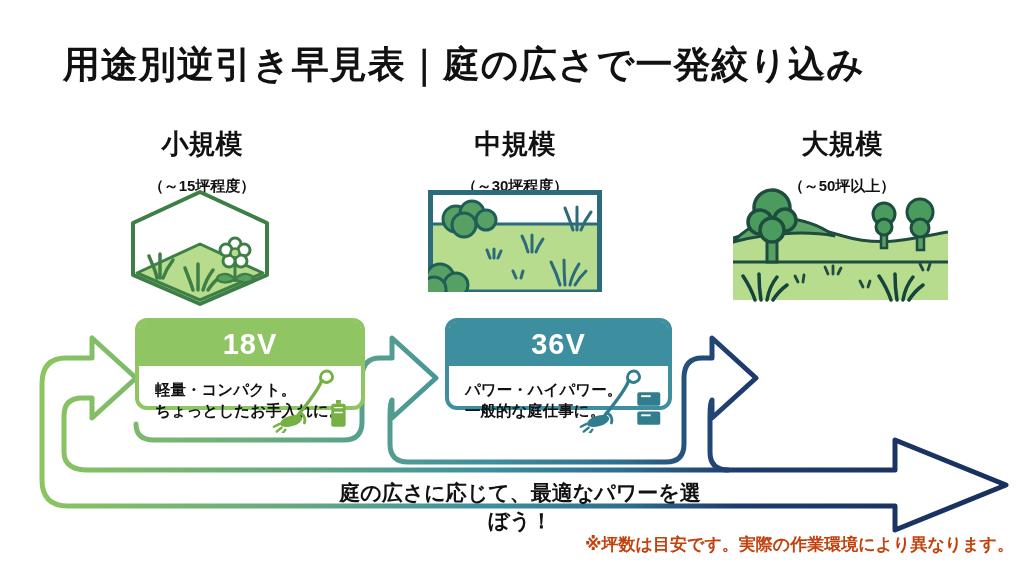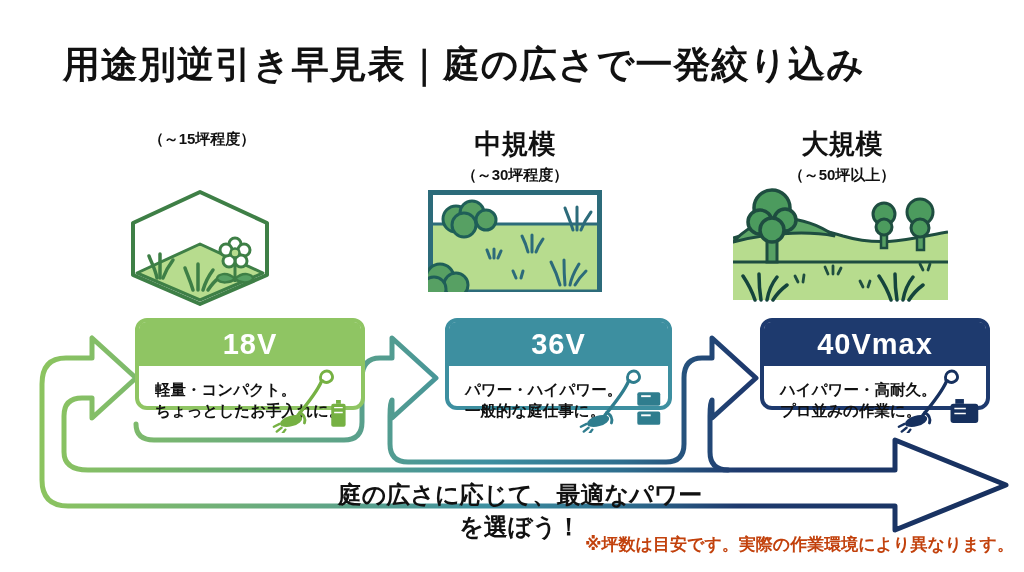--- a/index.html
+++ b/index.html
@@ -6,41 +6,41 @@
   .canvas{
     position:relative;width:1024px;height:572px;background:#ffffff;overflow:hidden;
     font-family:"Liberation Sans","DejaVu Sans",sans-serif;color:#111;
   }
   .abs{position:absolute;}
   
   .title{top:40px;left:0;width:928px;text-align:center;font-size:37px;font-weight:900;letter-spacing:1px;color:#111;}
   
   .colhead{top:126px;width:200px;text-align:center;}
   .colhead .h{font-size:27px;font-weight:900;}
-  .colhead .s{font-size:15px;font-weight:800;margin-top:4px;}
+  .colhead .s{font-size:15px;font-weight:800;margin-top:15px;}
   .ch0{left:102px;} .ch1{left:415px;} .ch2{left:742px;}
   
   .illus{pointer-events:none;}
   .il0{left:115px;top:186px;} .il1{left:428px;top:190px;} .il2{left:733px;top:186px;}
   
   .flow{left:0;top:0;width:1024px;height:572px;}
   
   .card{top:318px;height:92px;border-radius:12px;background:#fff;box-sizing:border-box;}
   .cd0{left:135px;width:230px;border:4px solid #8FC563;}
   .cd1{left:445px;width:227px;border:4px solid #3D8FA0;}
   .cd2{left:760px;width:230px;border:4px solid #1E3A6E;}
   .card .head{height:44px;border-radius:7px 7px 0 0;display:flex;align-items:center;justify-content:center;
     color:#fff;font-size:29px;font-weight:900;letter-spacing:1px;}
   .cd0 .head{background:#8FC563;} .cd1 .head{background:#3D8FA0;} .cd2 .head{background:#1E3A6E;}
   .card .body{position:relative;height:68px;display:flex;align-items:center;}
   .card .desc{padding:0 0 0 16px;font-size:15.5px;line-height:1.38;font-weight:800;color:#111;white-space:nowrap;}
   .card .gear{position:absolute;right:2px;bottom:1px;}
   .ic0{color:#76b143;} .ic1{color:#2f7d8e;} .ic2{color:#16305e;}
   
-  .slogan{left:330px;top:479px;width:380px;text-align:center;font-size:24px;font-weight:900;color:#111;}
+  .slogan{left:330px;top:479px;width:380px;text-align:center;font-size:21px;font-weight:900;color:#111;}
   .footnote{left:500px;top:533px;width:514px;text-align:right;font-size:17px;font-weight:800;color:#c2410c;}
 </style>
 </head>
 <body>
 
 <div class="canvas">
 
   <svg class="abs flow" width="1024" height="572" viewBox="0 0 1024 572">
     <defs>
       <linearGradient id="flowGrad" gradientUnits="userSpaceOnUse" x1="40" y1="0" x2="1010" y2="0">
@@ -54,20 +54,21 @@
     </defs>
 
     <path fill="#ffffff" stroke="url(#flowGrad)" stroke-width="5" stroke-linejoin="round" stroke-linecap="round" d="M 92,338 V 358 H 66 Q 42,358 42,384 V 480 Q 42,506 68,506 H 895 V 530 L 1006,485 L 895,440 V 470 H 88 Q 64,470 64,452 V 416 Q 64,398 82,398 H 92 V 418 L 136,378 Z"></path>
 
     <path fill="none" stroke="url(#flowGrad)" stroke-width="5" stroke-linejoin="round" stroke-linecap="round" d="M 136,424 Q 136,440 154,440 H 344 Q 362,440 362,422 V 378 Q 362,358 380,358 H 392 V 338 L 436,378 L 392,418 V 400 Q 390,402 390,416 V 444 Q 390,462 408,462 H 666 Q 684,462 684,444 V 378 Q 684,358 702,358 H 712 V 338 L 756,378 L 712,418 V 400 Q 710,402 710,416 V 452 Q 710,470 728,470"></path>
   </svg>
 
   <div class="abs title">用途別逆引き早見表｜庭の広さで一発絞り込み</div>
 
   <div class="abs colhead ch0">
+    <div class="h">小規模</div>
     <div class="s">（～15坪程度）</div>
   </div>
   <div class="abs colhead ch1">
     <div class="h">中規模</div>
     <div class="s">（～30坪程度）</div>
   </div>
   <div class="abs colhead ch2">
     <div class="h">大規模</div>
     <div class="s">（～50坪以上）</div>
   </div>
@@ -210,40 +211,18 @@
         <g>
           <rect x="62" y="26" width="24" height="14" rx="2" fill="currentColor"></rect>
           <path d="M 66,30 h 10" stroke="#fff" stroke-width="2"></path>
           <rect x="62" y="46" width="24" height="14" rx="2" fill="currentColor"></rect>
           <path d="M 66,50 h 10" stroke="#fff" stroke-width="2"></path>
         </g>
       </svg>
     </div>
   </div>
 
-  <div class="abs card cd2">
-    <div class="head">40Vmax</div>
-    <div class="body">
-      <div class="desc">
-        <span>ハイパワー・高耐久。</span><br><span>プロ並みの作業に。</span>
-      </div>
-      <svg class="gear ic2" width="88" height="66" viewBox="0 0 92 68">
-        <g stroke="currentColor" fill="none" stroke-linecap="round">
-          <path d="M 52,13 c -2,-9 9,-13 12,-5 c 2,6 -6,10 -10,6" stroke-width="3"></path>
-          <path d="M 53,14 C 48,26 38,38 28,50" stroke-width="3.5"></path>
-          <path d="M 30,47 q 7,4 5,11" stroke-width="3"></path>
-          <path d="M 9,59 l -6,3 M 11,63 l -5,4 M 15,65 l -3,4" stroke-width="2.5"></path>
-        </g>
-        <ellipse cx="21" cy="56" rx="12" ry="5.5" transform="rotate(-16 21 56)" fill="currentColor"></ellipse>
-        <g>
-          <rect x="62" y="33" width="9" height="5" fill="currentColor"></rect>
-          <rect x="57" y="38" width="29" height="20" rx="3" fill="currentColor"></rect>
-          <path d="M 61,43 h 12 M 61,48 h 12" stroke="#fff" stroke-width="1.6"></path>
-        </g>
-      </svg>
-    </div>
-  </div>
 
   <div class="abs slogan">庭の広さに応じて、最適なパワーを選ぼう！</div>
 
   <div class="abs footnote">※坪数は目安です。実際の作業環境により異なります。</div>
 
 </div>
 
 </body></html>

